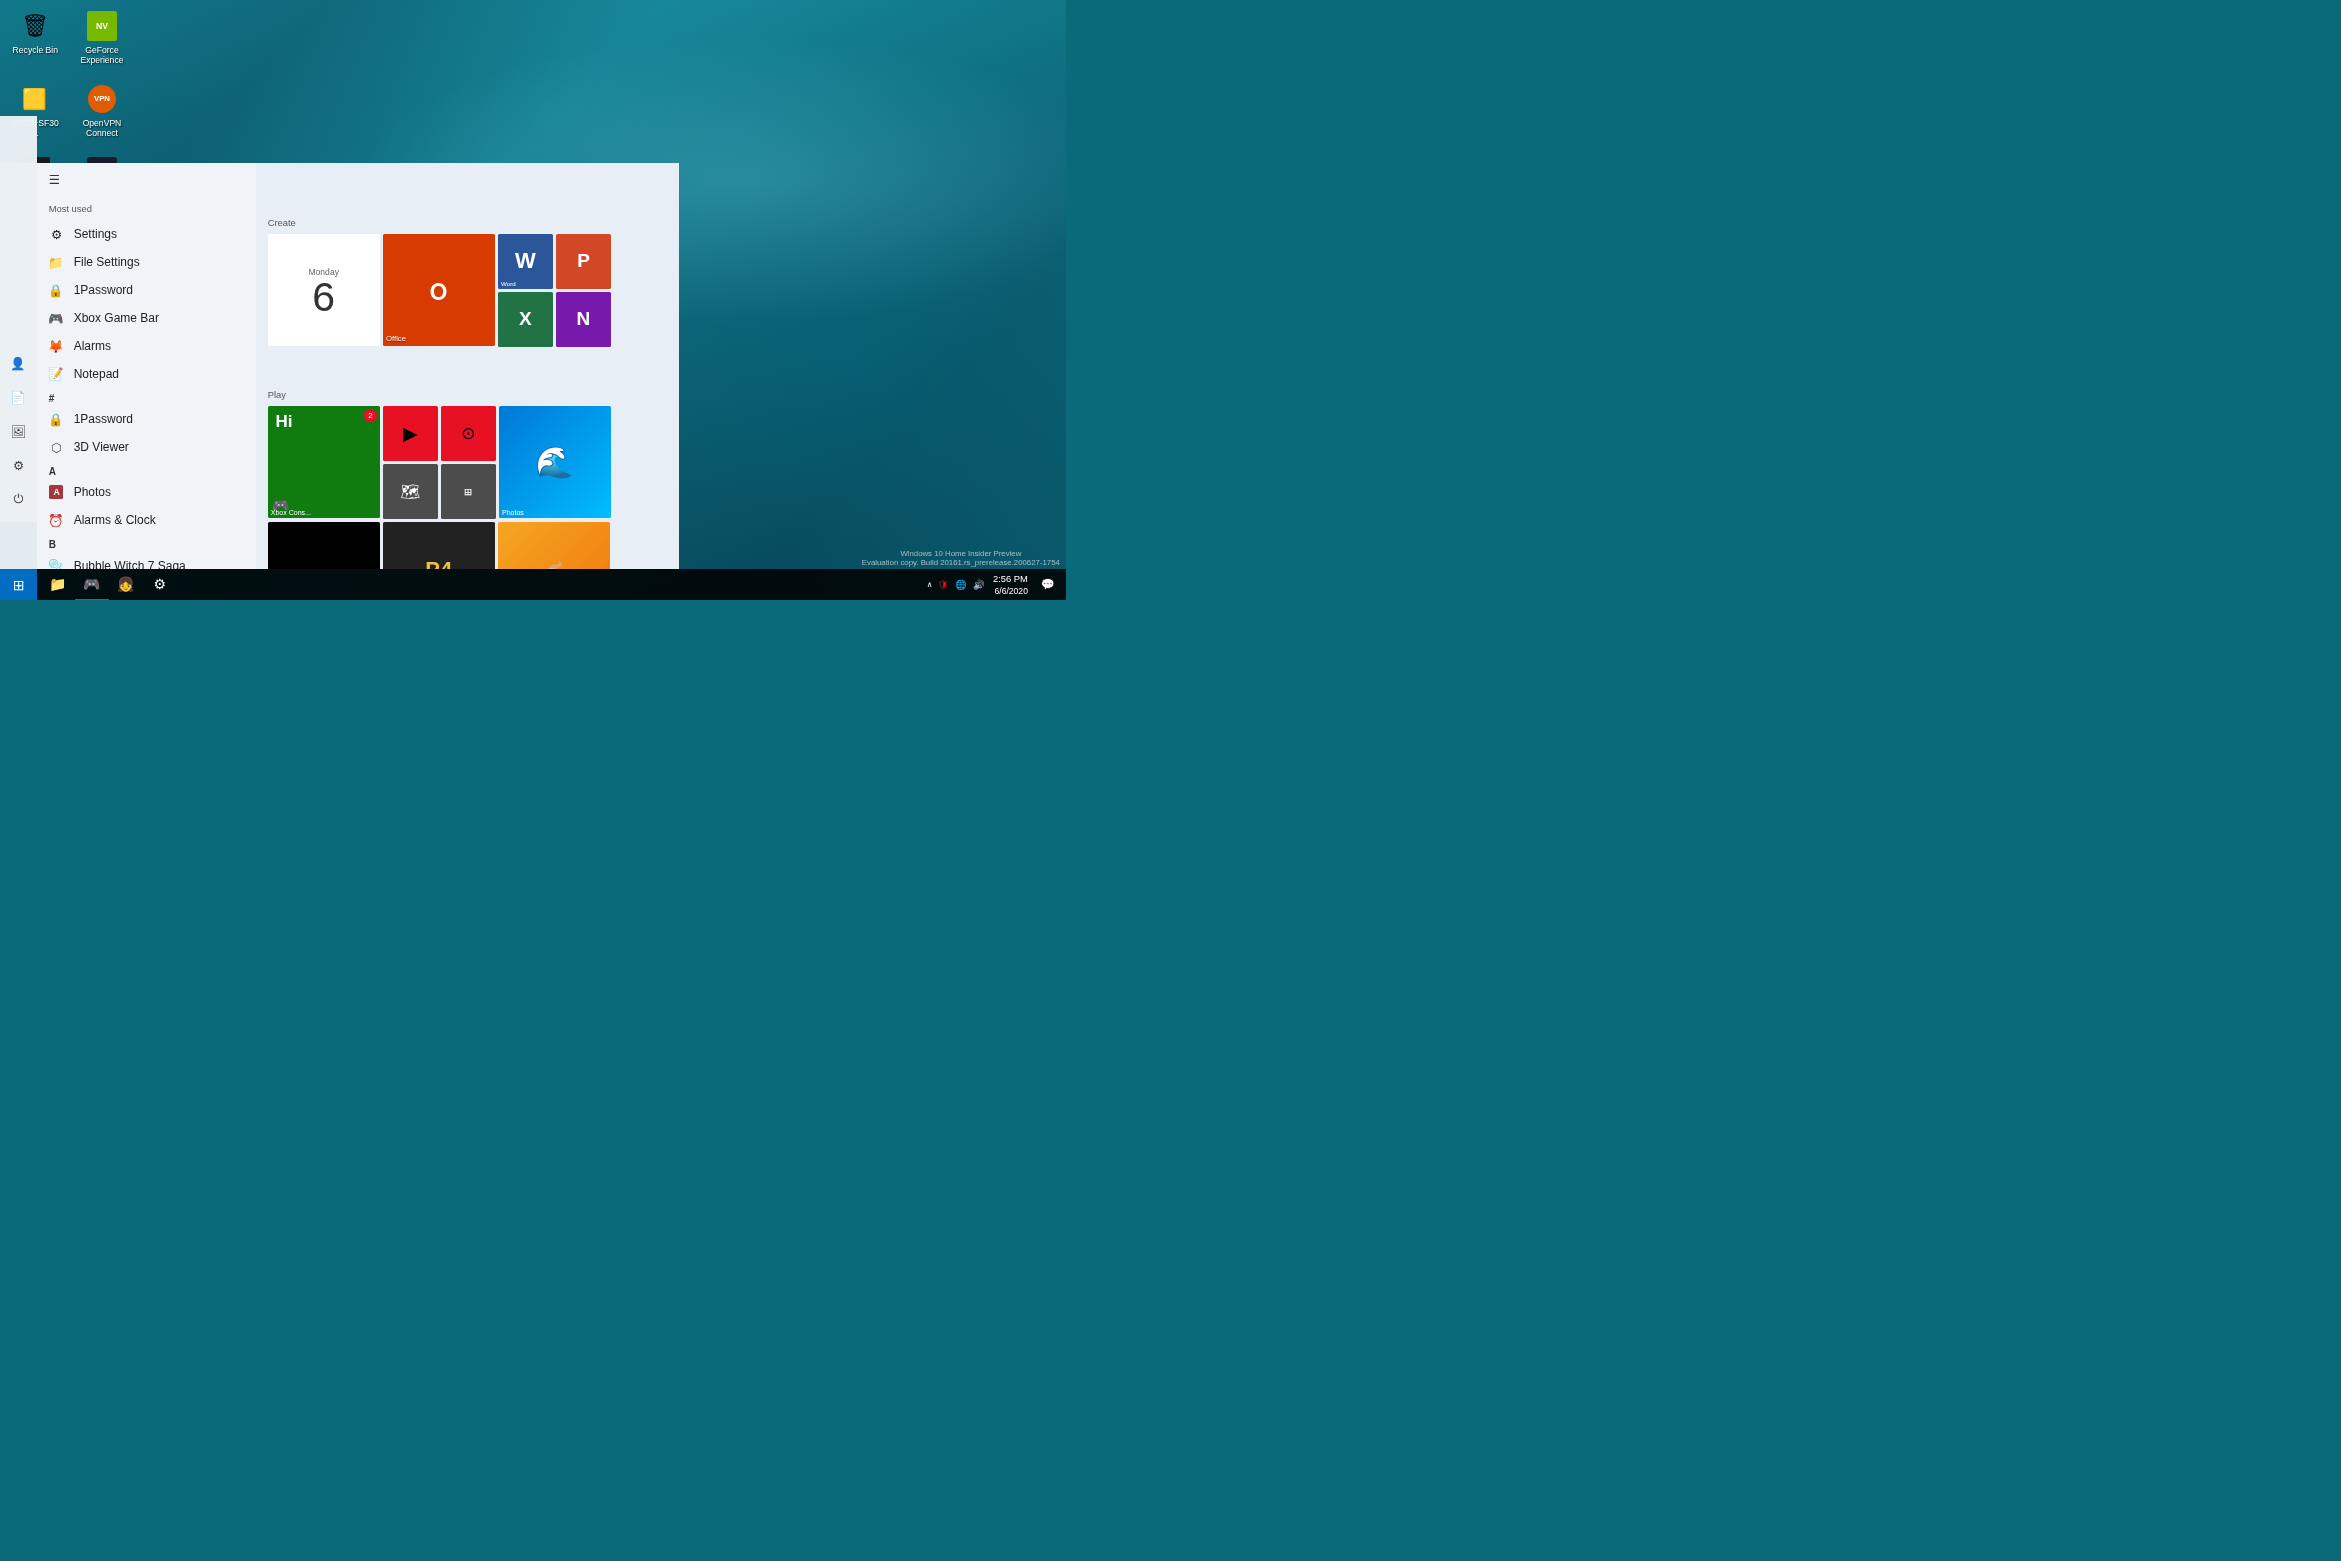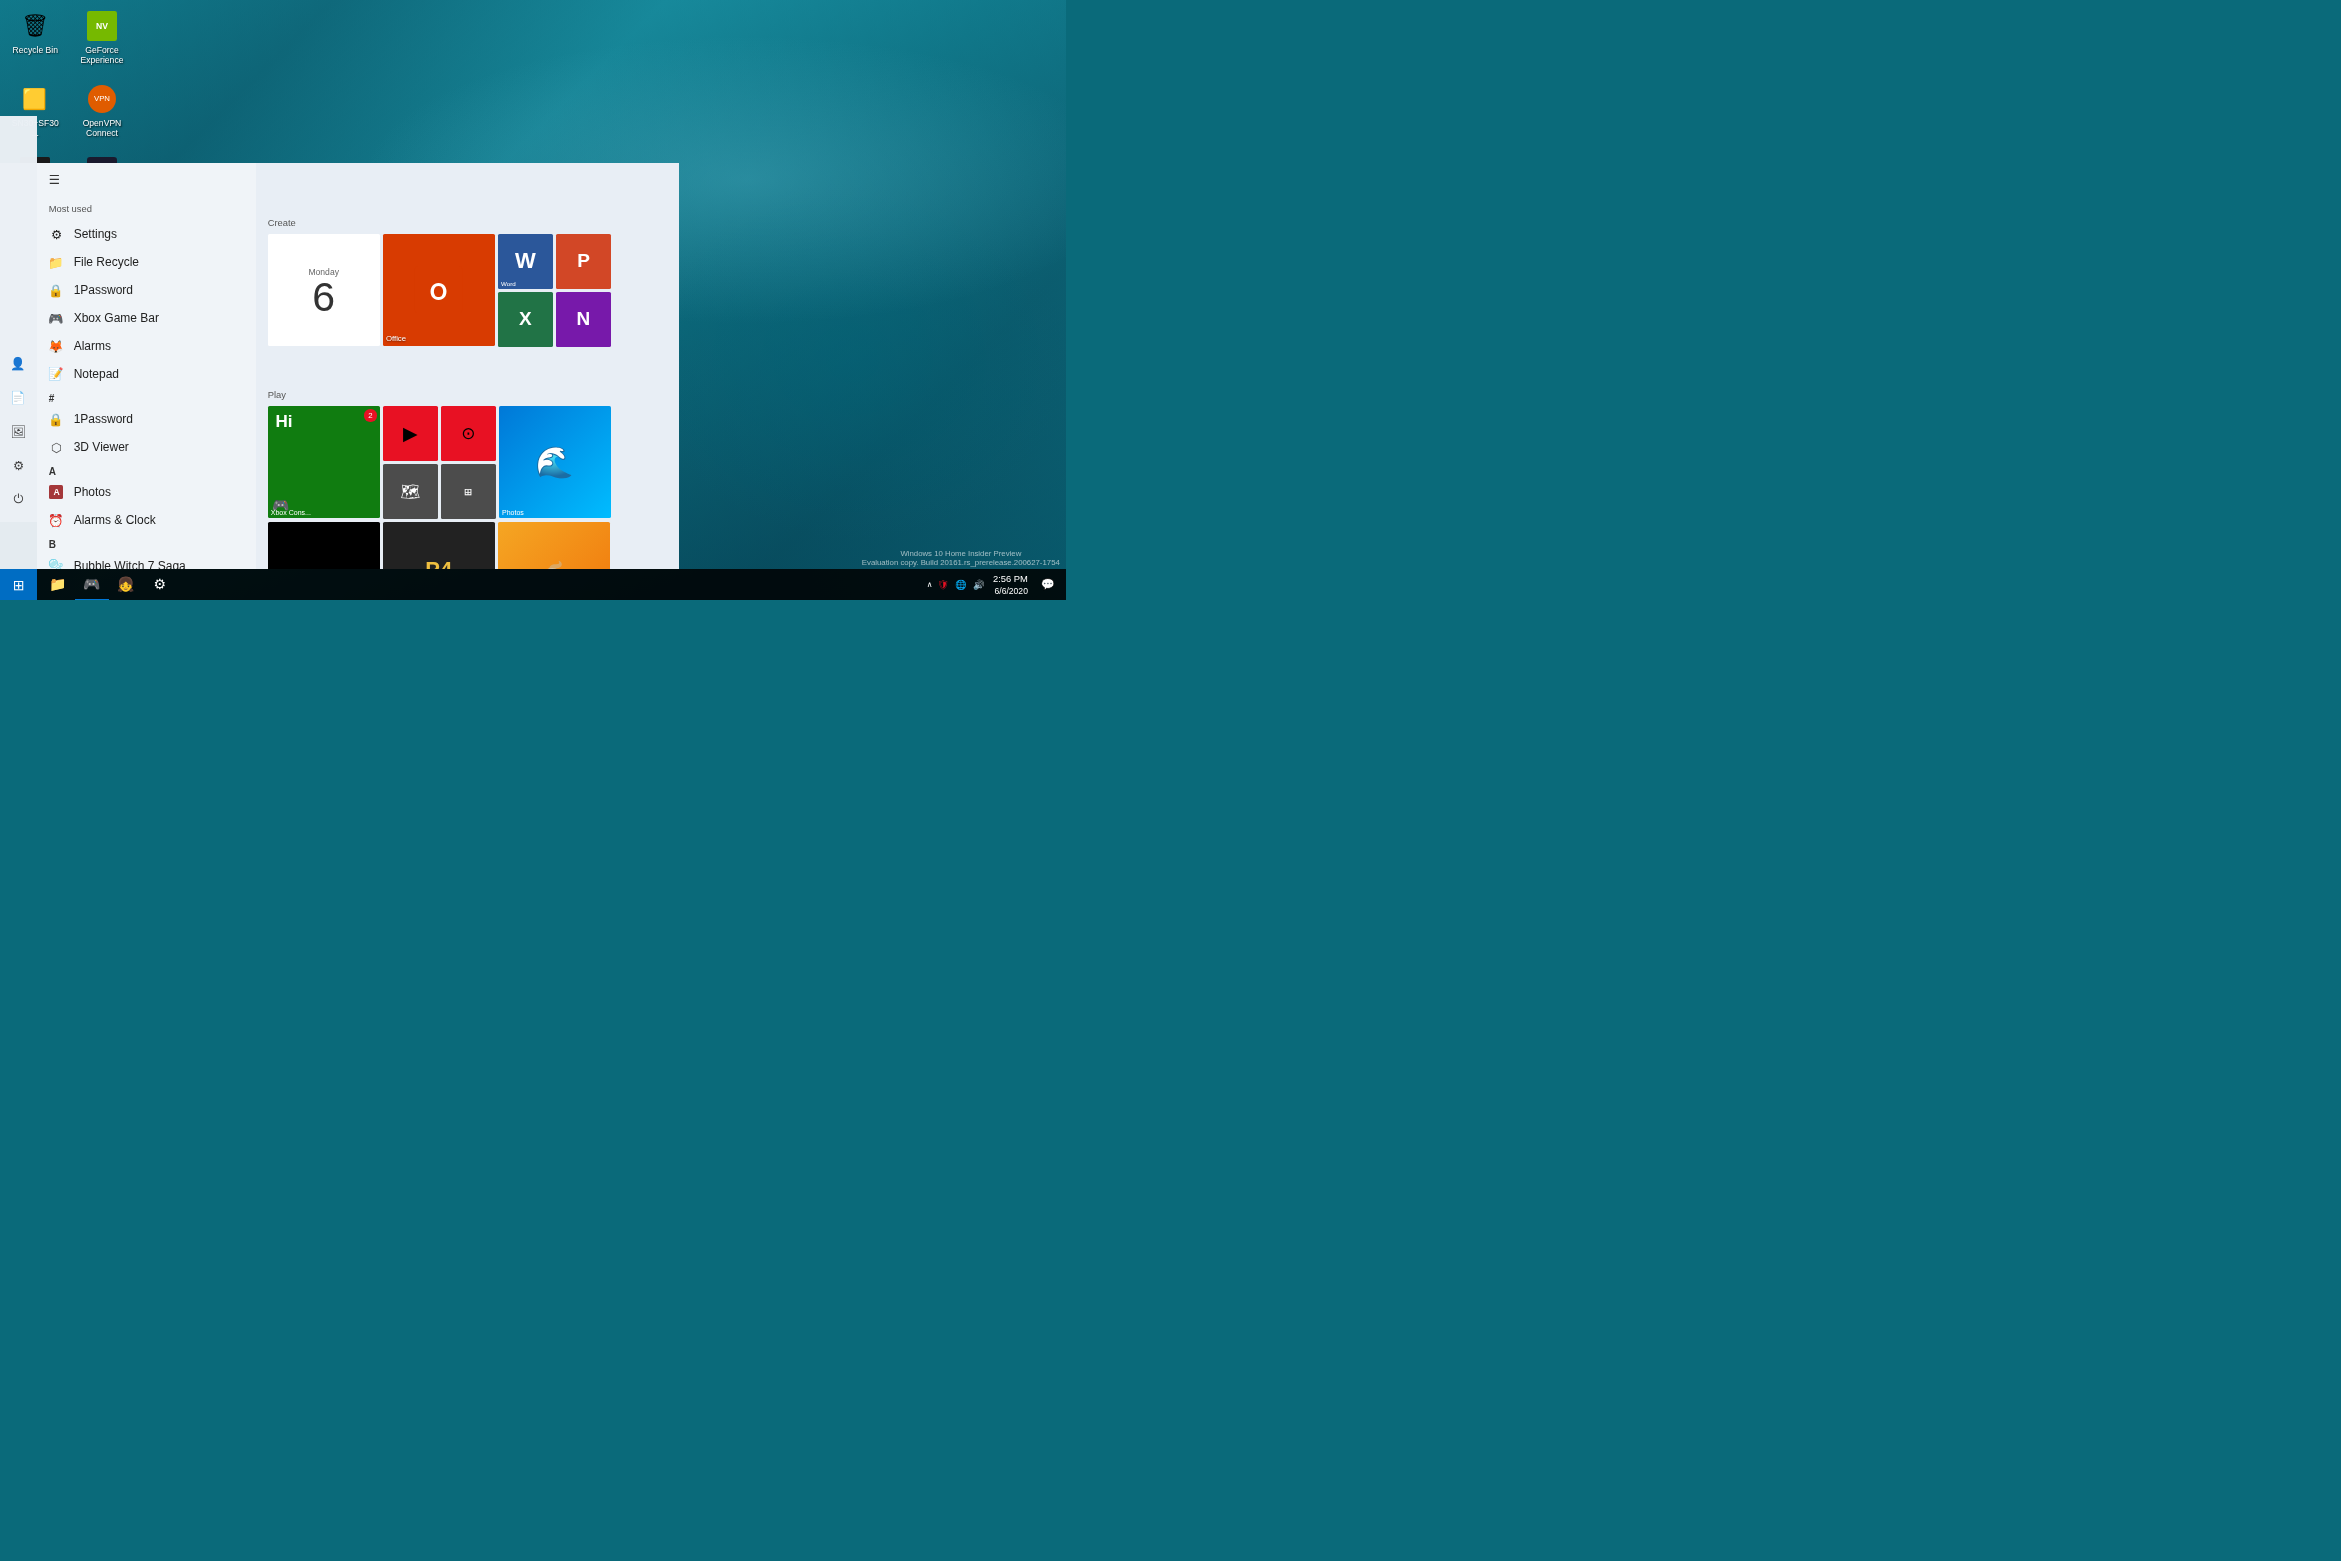--- a/index.html
+++ b/index.html
@@ -459,21 +459,21 @@
         <div class="icon-label">GeForce<br>Experience</div>
       </div>
     </div>
     <div class="desktop-icon-row">
       <div class="desktop-icon">
         <div class="icon-img" style="font-size:20px;">🟨</div>
         <div class="icon-label">SN30+SF30...</div>
       </div>
       <div class="desktop-icon">
         <div class="icon-img">
-          <div style="background:#e05c00;width:28px;height:28px;border-radius:50%;display:flex;align-items:center;justify-content:center;color:white;font-size:7.8px;font-weight:normal;">VPN</div>
+          <div style="background:#e05c00;width:28px;height:28px;border-radius:50%;display:flex;align-items:center;justify-content:center;color:white;font-size:7.8px;font-weight:bold;">VPN</div>
         </div>
         <div class="icon-label">OpenVPN<br>Connect</div>
       </div>
     </div>
     <div class="desktop-icon-row">
       <div class="desktop-icon">
         <div class="icon-img">
           <div style="background:#1a1a1a;width:30px;height:30px;border-radius:1.6px;display:flex;align-items:center;justify-content:center;color:#c0a060;font-size:7px;font-weight:bold;letter-spacing:0.8px;">BELOW</div>
         </div>
         <div class="icon-label">BELOW</div>
@@ -509,21 +509,21 @@
       <div class="most-used-header">Most used</div>
 
       <div class="app-list">
 
         <div class="app-item">
           <div class="app-icon">⚙</div>
           <span class="app-item-label">Settings</span>
         </div>
         <div class="app-item">
           <div class="app-icon">📁</div>
-          <span class="app-item-label">File Recycle</span>
+          <span class="app-item-label">File Settings</span>
         </div>
         <div class="app-item">
           <div class="app-icon" style="color:#1a6ab5;">🔒</div>
           <span class="app-item-label">1Password</span>
         </div>
         <div class="app-item">
           <div class="app-icon">🎮</div>
           <span class="app-item-label">Xbox Game Bar</span>
         </div>
         <div class="app-item">

